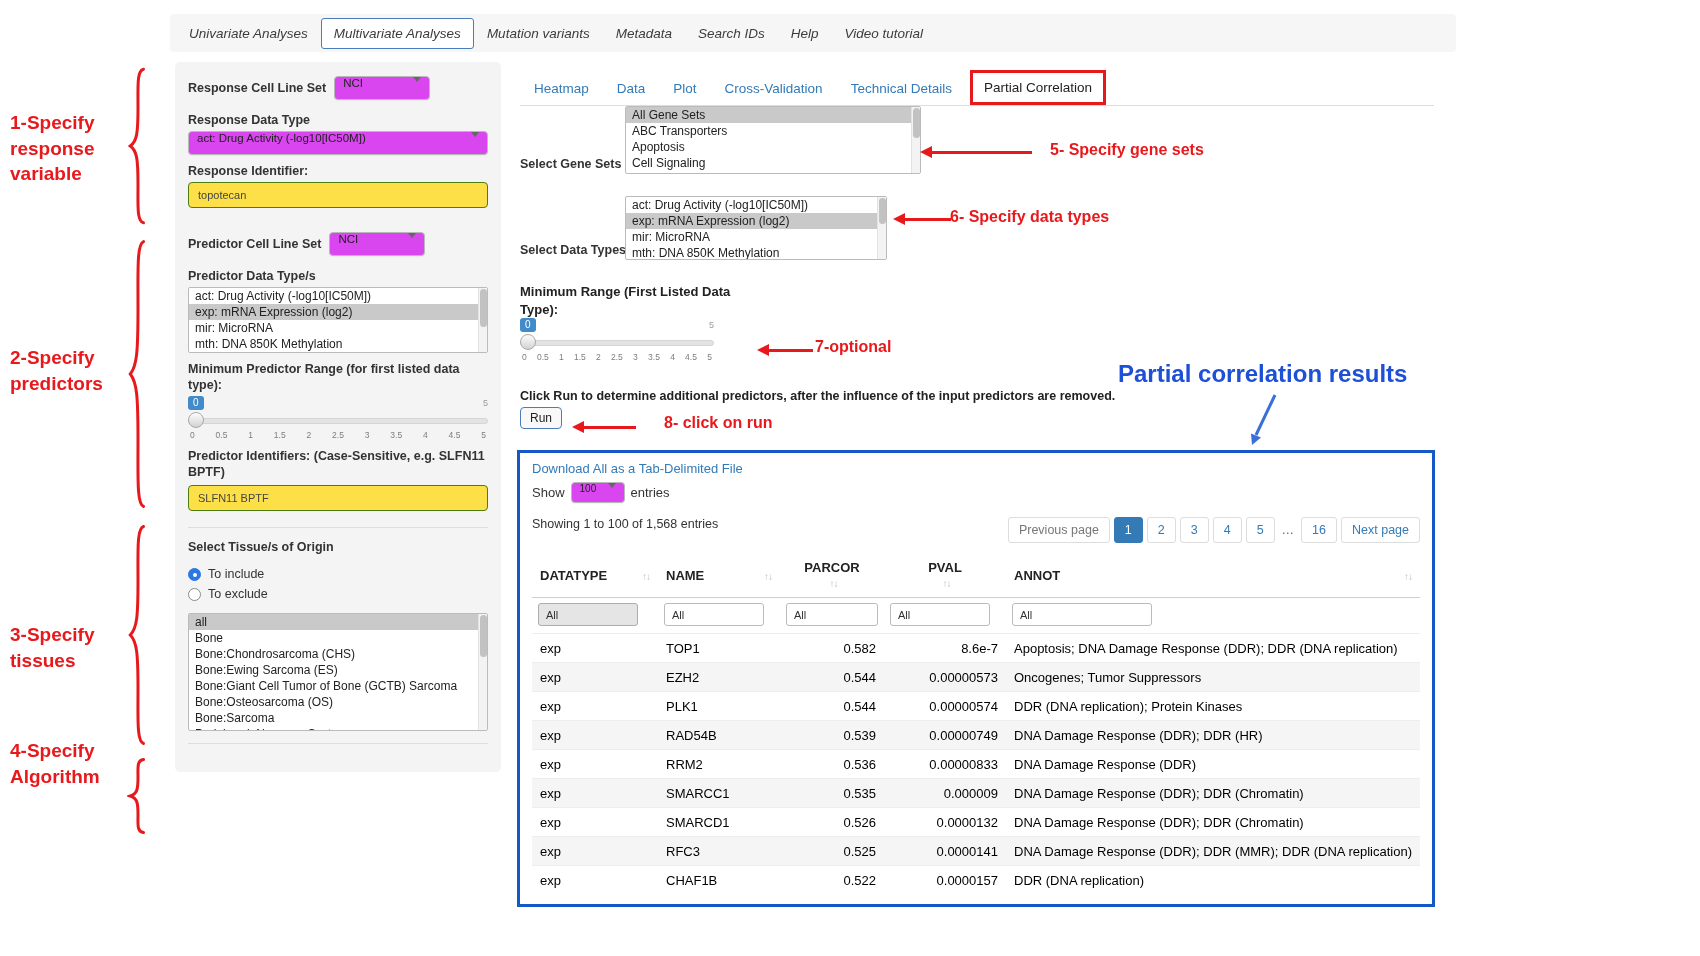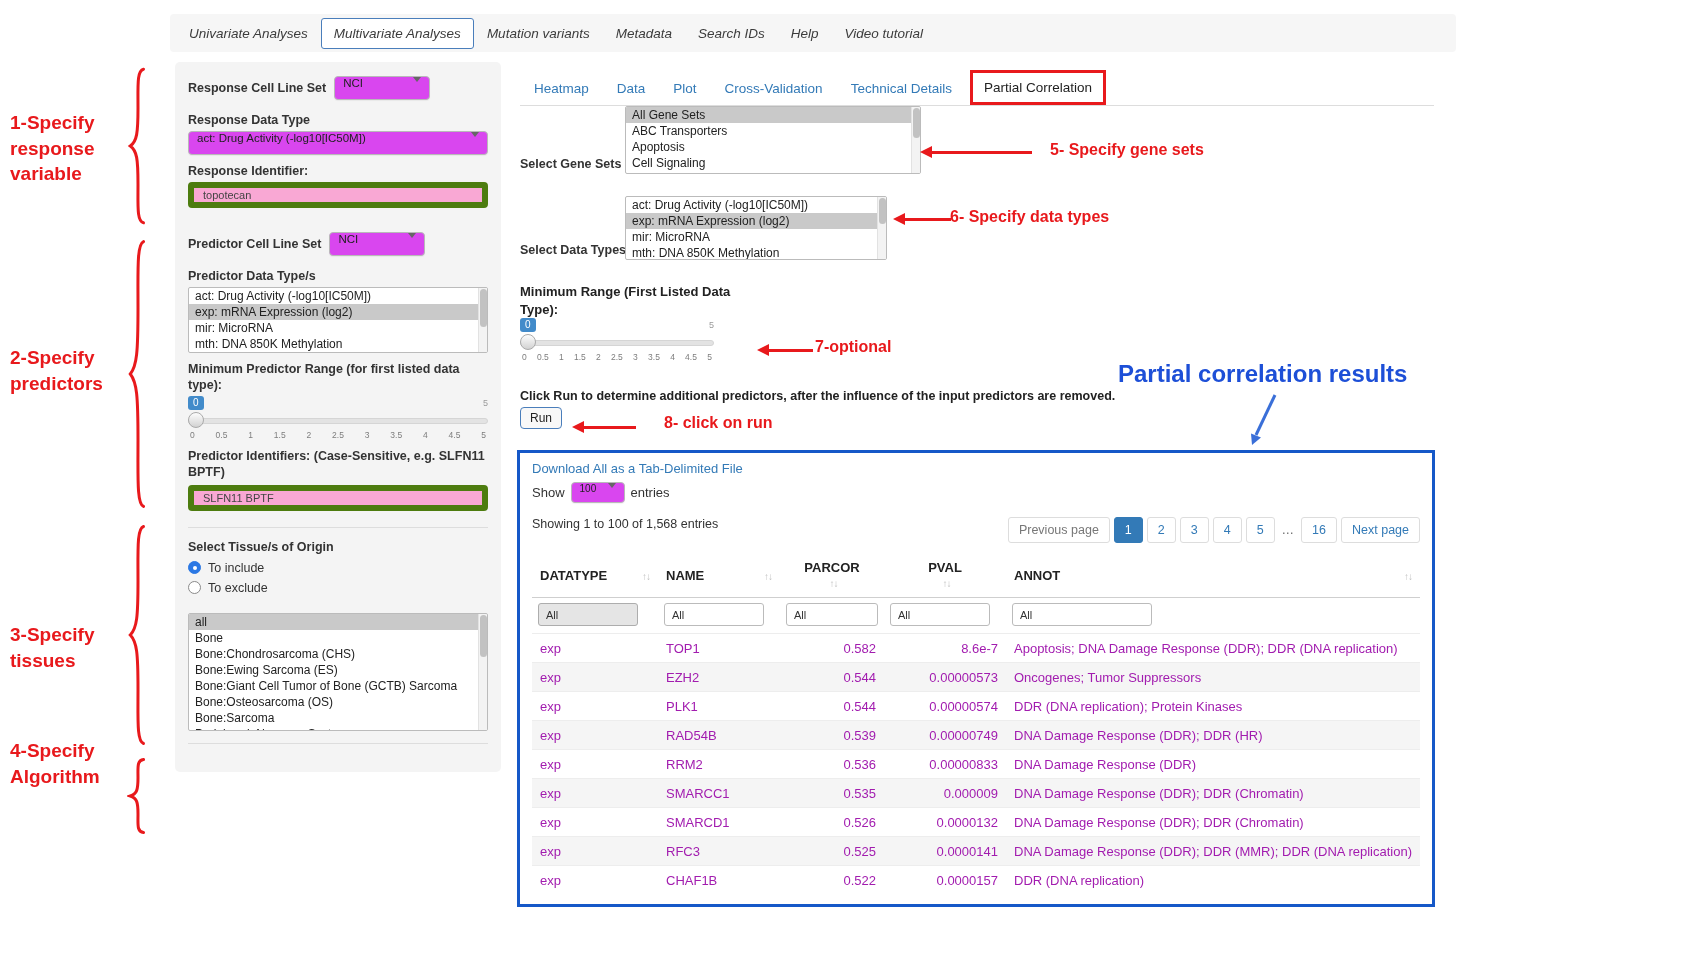--- a/index.html
+++ b/index.html
@@ -21,37 +21,37 @@
   .arrow-l .head { width:0; height:0; border-top:6px solid transparent; border-bottom:6px solid transparent; border-right:12px solid #e8191c; }
   .arrow-l .shaft { height:3px; background:#e8191c; }
 
   
   #sidebar { position:absolute; left:175px; top:62px; width:326px; background:#f4f4f4; border-radius:5px; padding:14px 13px 16px; }
   .f-label { font-size:12.5px; font-weight:bold; color:#333; }
   .inline-row { display:flex; align-items:center; gap:8px; }
   .select { background:#d946ef; border:1px solid #b9b9b9; border-radius:4px; height:24px; display:flex; align-items:flex-start; gap:0; padding:0 8px; font-size:11.5px; color:#222; box-shadow:0 1px 1px rgba(0,0,0,.05); cursor:pointer; }
   .select .val-text { white-space:nowrap; overflow:hidden; }
   .select .caret { width:0; height:0; border-left:4px solid transparent; border-right:4px solid transparent; border-top:5px solid #666; margin-left:auto; flex:none; }
-  .text-input { width:100%; height:26px; border:6px solid #4d7c0f; border-radius:4px; background:#f9a8d4; font-size:11px; color:#444; padding:0 9px; font-family:inherit; }
+  .text-input { width:100%; height:26px; border:1px solid #4d7c0f; border-radius:4px; background:#fde047; font-size:11px; color:#444; padding:0 9px; font-family:inherit; }
   .listbox { position:relative; background:#fff; border:1px solid #bbb; border-radius:2px; overflow:hidden; }
   .listbox .option { font-size:12px; color:#222; padding:1px 6px; white-space:nowrap; }
   .listbox .option.sel { background:#c9c9c9; }
   .sb { position:absolute; right:0; top:0; bottom:0; width:9px; background:#f3f3f3; border-left:1px solid #e2e2e2; }
   .sb .thumb { width:7px; background:#c2c2c2; border-radius:4px; margin:1px auto 0; }
   .sidebar-hr { border:none; border-top:1px solid #ddd; margin:12px 0; }
 
   
   .slider { position:relative; height:46px; }
   .slider .val { position:absolute; left:0; top:0; background:#428bca; color:#fff; font-size:10px; line-height:14px; padding:0 5px; border-radius:3px; }
   .slider .maxlab { position:absolute; right:0; top:2px; font-size:9px; color:#9a9a9a; }
   .slider .track { position:absolute; left:0; right:0; top:22px; height:6px; background:#e3e3e3; border-radius:3px; border:1px solid #d5d5d5; }
   .slider .handle { position:absolute; left:0; top:16px; width:16px; height:16px; border-radius:50%; background:linear-gradient(#fdfdfd,#d2d2d2); border:1px solid #aaa; cursor:pointer; }
   .slider .ticks { position:absolute; left:2px; right:2px; top:34px; display:flex; justify-content:space-between; font-size:8.5px; color:#7d7d7d; }
 
-  .radio-row { display:flex; align-items:flex-start; gap:7px; height:20px; cursor:pointer; }
+  .radio-row { display:flex; align-items:flex-end; gap:7px; height:20px; cursor:pointer; }
   .radio { width:13px; height:13px; border-radius:50%; border:1px solid #8a8a8a; background:#fff; position:relative; flex:none; }
   .radio.checked { background:#2b78e4; border-color:#2b78e4; }
   .radio.checked::after { content:""; position:absolute; left:4px; top:4px; width:4px; height:4px; border-radius:50%; background:#fff; }
   .radio-label { font-size:12.5px; color:#333; }
 
   
   #tabs { position:absolute; left:520px; top:64px; width:914px; height:42px; display:flex; align-items:flex-end; border-bottom:1px solid #ddd; }
   .tab { font-size:13.5px; color:#337ab7; padding:9px 14px; cursor:pointer; white-space:nowrap; }
   .tab.active { color:#222; border:3px solid #e8191c; padding:7px 11px; margin-left:4px; background:#fff; }
 
@@ -84,21 +84,21 @@
   .th.num { justify-content:flex-start;flex-direction:column; }
   .th.num .sort { margin-left:3px; }
   .sort::after { content:"↑↓"; font-size:10px; color:#c0c0c0; letter-spacing:-1px; }
   .filter-cell { padding:5px 6px 7px; }
   .filter { width:100px; height:23px; border:1px solid #bbb; border-radius:3px; background:#fff; font-size:11px; color:#333; padding:0 7px; font-family:inherit; }
   .filter.gray { background:#e5e5e5; border-color:#adadad; }
   .filter.narrow { width:92px; }
   .filter.wide { width:140px; }
   .rows .tr { border-top:1px solid #ededed; }
   .rows .tr:nth-child(even) { background:#f5f5f5; } 
-  .td { font-size:13px; color:#a21caf; padding:6.5px 8px; white-space:nowrap; overflow:hidden; }
+  .td { font-size:13px; color:#000000; padding:6.5px 8px; white-space:nowrap; overflow:hidden; }
   .td.num { text-align:right; }
 </style>
 </head>
 <body>
 
 <div id="page">
 
   <nav id="topnav">
 
       <a class="nav-item">Univariate Analyses</a>

